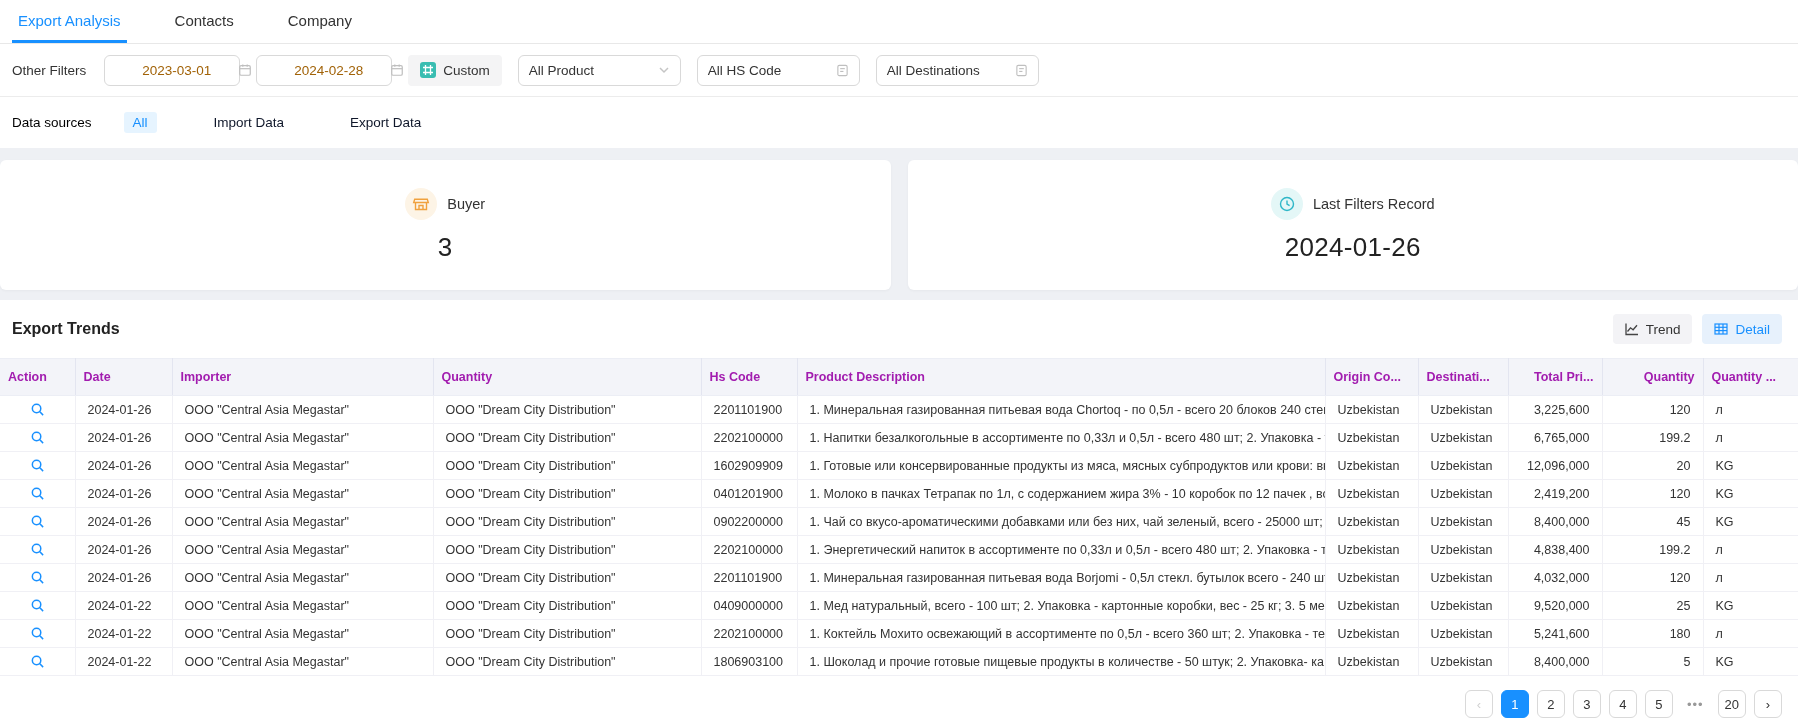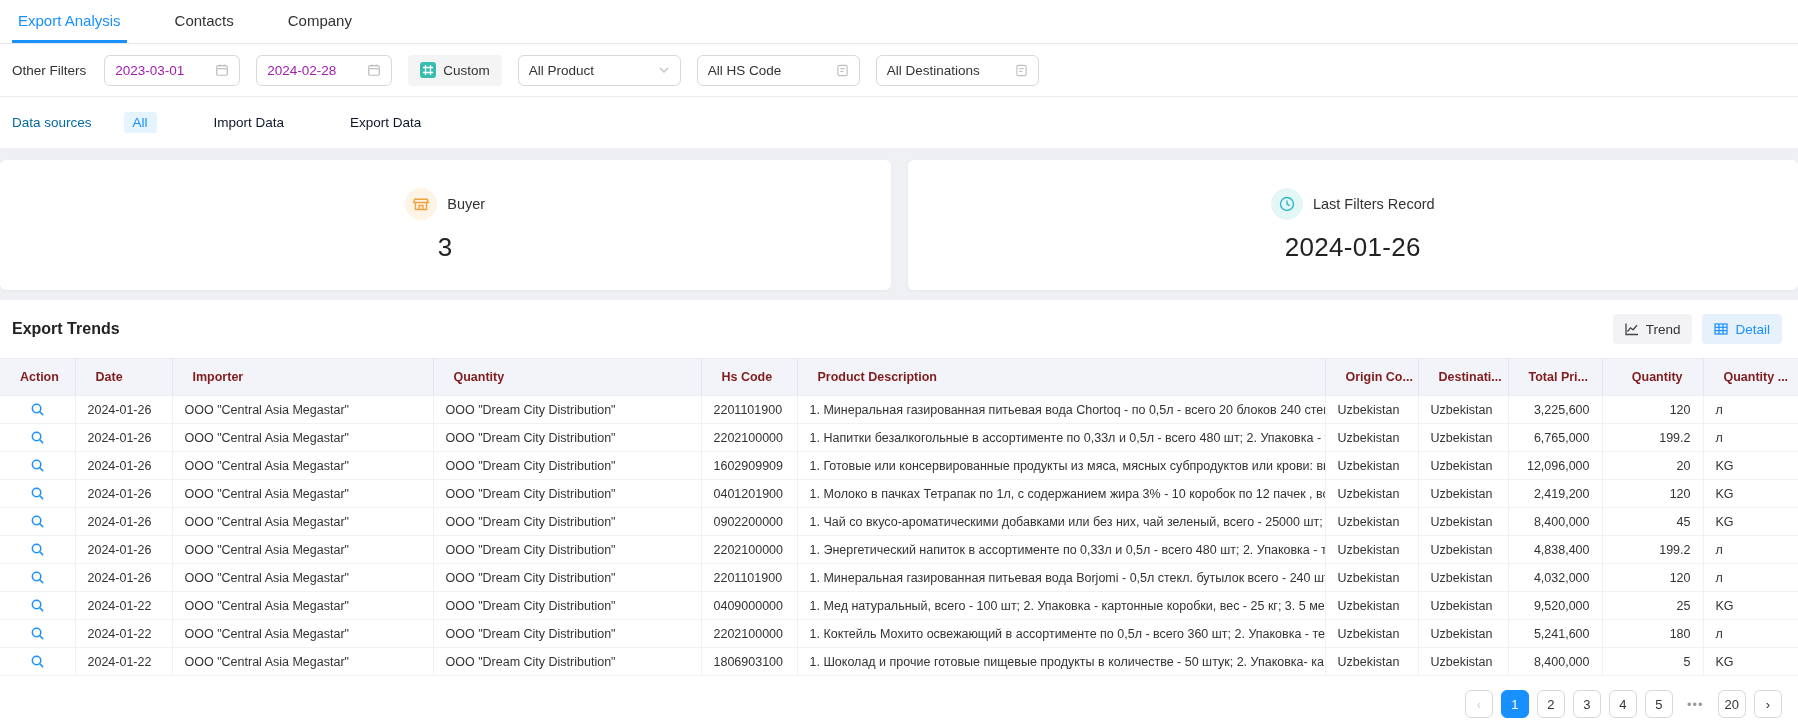--- a/index.html
+++ b/index.html
@@ -14,28 +14,28 @@
   .tab { display:flex; align-items:center; padding:2px 6px; margin-right:42px;
          font-size:15px; color:#333; cursor:pointer; border-bottom:3px solid transparent; }
   .tab.active { color:#1890ff; border-bottom-color:#1890ff; }
   
   .filterbar { height:53px; display:flex; align-items:center; gap:16px;
                padding-left:12px; border-bottom:1px solid #ececec; background:#fff; }
   .filter-label { font-size:13.5px; color:#333; margin-right:2px; }
   .control { height:31px; border:1px solid #d9d9d9; border-radius:6px; background:#fff;
              display:flex; align-items:center; justify-content:space-between;
              padding:0 10px; gap:8px; font-size:13.5px; color:#333; }
-  .control input { border:none; outline:none; width:88px; font:inherit; color:#a21caf; background:transparent; }
+  .control input { border:none; outline:none; width:88px; font:inherit; color:#a16207; background:transparent;margin-left:27px; }
   .ctl-date { width:136px; }
   .ctl-select { width:163px; }
   .btn-custom { height:31px; display:flex; align-items:center; gap:7px; padding:0 12px;
                 background:#f4f4f5; border-radius:4px; font-size:13.5px; color:#333; cursor:pointer; }
   
   .sourcebar { height:51px; display:flex; align-items:center; padding-left:12px; background:#fff; }
-  .source-label { font-size:13.5px; color:#0369a1; margin-right:32px; }
+  .source-label { font-size:13.5px; color:#000000; margin-right:32px; }
   .source-item { font-size:13.5px; color:#0f172a; margin-right:48px; padding:3px 9px; border-radius:3px; cursor:pointer; }
   .source-item.active { color:#1890ff; background:#e6f4ff; }
   
   .cards-section { height:152px; background:#eef0f4; padding:12px 0 10px; display:flex; gap:17px; }
   .card { flex:1; background:#fff; border-radius:6px; box-shadow:0 1px 3px rgba(0,0,0,.04);
           display:flex; flex-direction:column; align-items:center; justify-content:center; gap:12px; }
   .card-top { display:flex; align-items:center; gap:10px; }
   .icon-circle { width:32px; height:32px; border-radius:50%; display:flex; align-items:center; justify-content:center; }
   .ic-blue { background:#e9effc; }
   .ic-orange { background:#fdf4e6; }
@@ -46,22 +46,22 @@
   .trends { background:#fff; }
   .trends-head { height:58px; display:flex; align-items:center; justify-content:space-between; padding:0 16px 0 12px; }
   .trends-title { font-size:16px; font-weight:700; color:#222; }
   .trends-actions { display:flex; gap:10px; }
   .t-btn { height:30px; padding:0 12px; border-radius:4px; display:flex; align-items:center; gap:7px;
            font-size:13.5px; cursor:pointer; }
   .t-btn.plain { background:#f3f3f6; color:#333; }
   .t-btn.active { background:#e7f1fc; color:#1890ff; }
   
   table { width:1798px; border-collapse:collapse; table-layout:fixed; font-size:12.5px; }
-  thead th { background:#f3f4f9; height:37px; font-weight:700; color:#7f1d1d; text-align:left;
-             padding:0 20px; border-top:1px solid #eceef5; border-bottom:1px solid #eceef5;
+  thead th { background:#f3f4f9; height:37px; font-weight:700; color:#a21caf; text-align:left;
+             padding:0 8px; border-top:1px solid #eceef5; border-bottom:1px solid #eceef5;
              border-right:1px solid #e3e5f0; white-space:nowrap; overflow:hidden; }
   thead th:last-child { border-right:none; }
   tbody td { height:28px; padding:0 12px; color:#333; border-bottom:1px solid #f0f0f5;
              border-right:1px solid #f0f0f5; white-space:nowrap; overflow:hidden; }
   tbody td:last-child { border-right:none; }
   th.num, td.num { text-align:right; }
   td.c-action { text-align:center; padding:0; }
   .act-btn { display:inline-flex; align-items:center; justify-content:center; width:22px; height:22px; cursor:pointer; }
   
   .pagination { display:flex; justify-content:flex-end; align-items:center; gap:8px; margin:14px 16px 0 0; }

